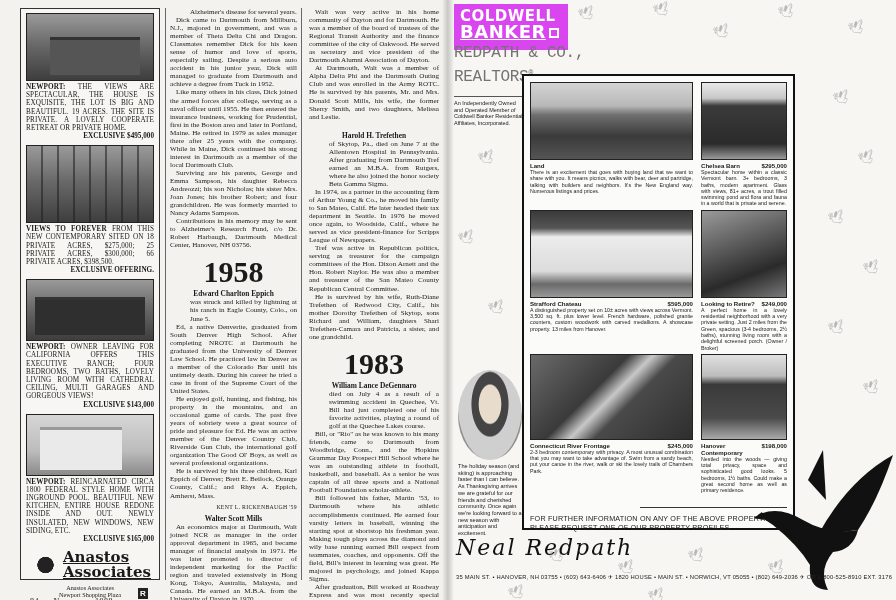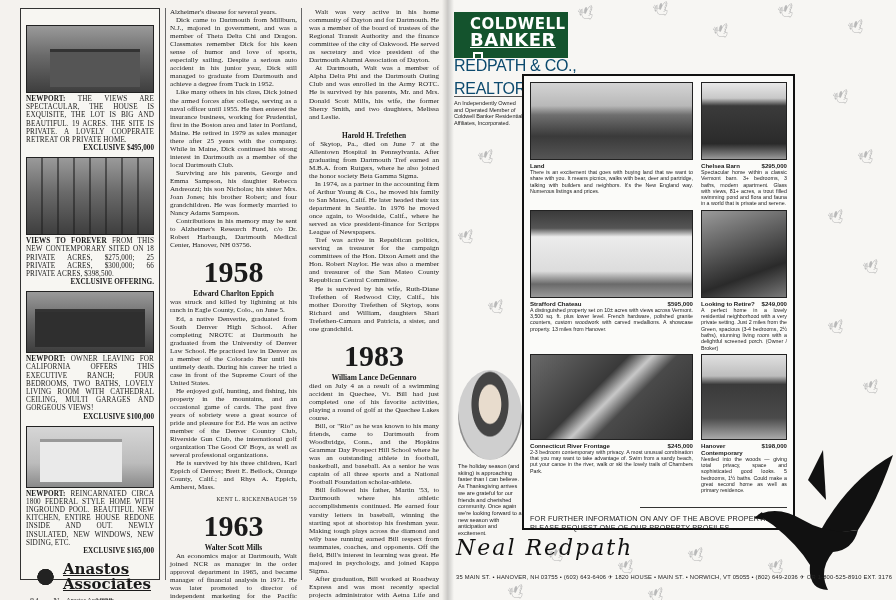--- a/index.html
+++ b/index.html
@@ -6,21 +6,21 @@
   html, body { width: 896px; height: 600px; overflow: hidden; background: #d8d6d2; }
   body { position: relative; font-family: "Liberation Serif", serif; color: #1a1a1a; }
 
   
   .left-page {
     position: absolute; left: 0; top: 0; width: 448px; height: 600px;
     background: #f4f2ee;
   }
   .ad-box {
     position: absolute; left: 20px; top: 8px; width: 140px; height: 572px;
-    border: 1px solid #333; background: #f7f6f2; padding: 16px 5px;
+    border: 1px solid #333; background: #f7f6f2; padding: 4px 5px;
   }
   .listing { margin-bottom: 4px; }
   .photo {
     width: 100%; background: linear-gradient(180deg,#9a9a9a 0%,#6a6a6a 45%,#3e3e3e 100%);
     border: 1px solid #222; position: relative; overflow: hidden;
   }
   .photo .house {
     position: absolute; left: 18%; right: 10%; bottom: 8%; top: 35%;
     background: #555; border-top: 3px solid #333;
   }
@@ -49,43 +49,43 @@
   .anastos-addr { font-size: 6.2px; line-height: 7.4px; margin-top: 4px; }
   .realtor-r {
     position: absolute; right: 6px; top: 38px; width: 10px; height: 11px; background: #222; color: #fff;
     font-size: 8px; line-height: 11px; text-align: center; font-family: "Liberation Sans", sans-serif; font-weight: bold;
   }
   .folio { position: absolute; left: 30px; top: 597px; font-size: 8px; letter-spacing: 0.5px; }
   .folio span { margin-right: 12px; }
 
   .col { position: absolute; top: 8px; font-size: 7.1px; line-height: 8.05px; text-align: justify; }
   .col p { text-indent: 6px; }
-  .col p.noindent { text-indent: 0; }
+  .col p.noindent { text-indent: 0; margin-left: 20px; }
   .col-mid { left: 165px; width: 137px; height: 572px; border-left: 1px solid #666; border-right: 1px solid #666; padding: 0 4px; }
   .col-right { left: 306px; width: 136px; padding: 0 3px; }
   .year { font-size: 30px; line-height: 30px; font-weight: bold; text-align: center; margin: 8px 0 2px; font-family: "Liberation Serif", serif; }
   .obit-name { text-align: center; font-weight: bold; font-size: 7.4px; line-height: 9px; }
   .signoff { text-align: right; font-size: 5.8px; letter-spacing: 0.3px; margin: 3px 0; }
 
   
   .right-page {
     position: absolute; left: 448px; top: 0; width: 448px; height: 600px; background: #f7f6f3; overflow: hidden;
     font-family: "Liberation Sans", sans-serif;
   }
   .gutter { position: absolute; left: 442px; top: 0; width: 12px; height: 600px;
     background: linear-gradient(90deg, rgba(0,0,0,0) 0%, rgba(0,0,0,.18) 50%, rgba(0,0,0,0) 100%); }
   .duck-bg { position: absolute; font-size: 13px; color: #b8b8b8; transform: rotate(-15deg); }
   .cb-logo {
-    position: absolute; left: 6px; top: 12px; width: 114px; height: 46px; background: #14532d; color: #fff;
-    padding: 4px 16px; font-family: "DejaVu Sans", sans-serif; font-weight: bold;
+    position: absolute; left: 6px; top: 4px; width: 114px; height: 46px; background: #d946ef; color: #fff;
+    padding: 4px 6px; font-family: "DejaVu Sans", sans-serif; font-weight: bold;
   }
   .cb-logo .l1 { font-size: 15px; line-height: 16px; letter-spacing: 0.5px; }
   .cb-logo .l2 { font-size: 18px; line-height: 16px; letter-spacing: 0.5px; text-decoration: underline; }
   .cb-logo .box { display: inline-block; width: 10px; height: 10px; border: 2px solid #fff; vertical-align: middle; margin-left: 3px; }
-  .redpath { position: absolute; left: 6px; top: 56px; font-size: 16px; line-height: 20px; font-weight: normal; letter-spacing: -0.3px; color: #0c4a6e; }
+  .redpath { position: absolute; left: 6px; top: 43px; font-size: 16px; line-height: 20px; font-weight: normal; letter-spacing: -0.3px; color: #737373; font-family: Liberation Mono, monospace; }
   .redpath sup { font-size: 8px; }
   .indep { position: absolute; left: 6px; top: 96px; width: 72px; font-size: 5.5px; line-height: 6.5px; border-top: 1px solid #555; padding-top: 3px; }
 
   .listing-frame {
     position: absolute; left: 74px; top: 74px; width: 273px; height: 456px;
     border: 2px solid #111; background: #fbfbf9; padding: 6px;
   }
   .prop-grid { display: grid; grid-template-columns: 163px 86px; grid-column-gap: 8px; }
   .prop { margin-bottom: 3px; }
   .pphoto {
@@ -131,21 +131,21 @@
           <div class="trees"></div>
         </div>
       <div class="listing-text"><b>VIEWS TO FOREVER</b> <span>from this new contemporary sited on 18 private acres, $275,000; 25 private acres, $300,000; 66 private acres, $398,500.</span></div>
       <div class="listing-price">EXCLUSIVE OFFERING.</div>
     </div>
     <div class="listing">
       <div class="photo dark" style="height:62px">
           <div class="house"></div>
         </div>
       <div class="listing-text"><b>NEWPORT:</b> <span>Owner leaving for California offers this executive ranch; four bedrooms, two baths, lovely living room with cathedral ceiling, multi garages and gorgeous views!</span></div>
-      <div class="listing-price">EXCLUSIVE   $100,000</div>
+      <div class="listing-price">EXCLUSIVE   $143,000</div>
     </div>
     <div class="listing">
       <div class="photo light" style="height:62px">
           <div class="house"></div>
         </div>
       <div class="listing-text"><b>NEWPORT:</b> <span>Reincarnated circa 1800 federal style home with inground pool. Beautiful new kitchen, entire house redone inside and out. Newly insulated, new windows, new siding, etc.</span></div>
       <div class="listing-price">EXCLUSIVE   $165,000</div>
     </div>
 
     <div class="anastos">
@@ -172,21 +172,20 @@
     <p>Like many others in his class, Dick joined the armed forces after college, serving as a naval officer until 1955. He then entered the insurance business, working for Prudential, first in the Boston area and later in Portland, Maine. He retired in 1979 as sales manager there after 25 years with the company. While in Maine, Dick continued his strong interest in Dartmouth as a member of the local Dartmouth Club.</p>
     <p>Surviving are his parents, George and Emma Sampson, his daughter Rebecca Andreozzi; his son Nicholas; his sister Mrs. Joan Jones; his brother Robert; and four grandchildren. He was formerly married to Nancy Adams Sampson.</p>
     <p>Contributions in his memory may be sent to Alzheimer's Research Fund, c/o Dr. Robert Harbaugh, Dartmouth Medical Center, Hanover, NH 03756.</p>
     <div class="year">1958</div>
     <div class="obit-name">Edward Charlton Eppich</div>
     <p class="noindent">was struck and killed by lightning at his ranch in Eagle County, Colo., on June 5.</p>
     <p>Ed, a native Denverite, graduated from South Denver High School. After completing NROTC at Dartmouth he graduated from the University of Denver Law School. He practiced law in Denver as a member of the Colorado Bar until his untimely death. During his career he tried a case in front of the Supreme Court of the United States.</p>
     <p>He enjoyed golf, hunting, and fishing, his property in the mountains, and an occasional game of cards. The past five years of sobriety were a great source of pride and pleasure for Ed. He was an active member of the Denver Country Club, Riverside Gun Club, the international golf organization The Good Ol' Boys, as well as several professional organizations.</p>
     <p>He is survived by his three children, Karl Eppich of Denver; Brett E. Beilock, Orange County, Calif.; and Rhys A. Eppich, Amherst, Mass.</p>
     <div class="signoff">KENT L. RICKENBAUGH '59</div>
-    <div class="year">1963</div>
     <div class="obit-name">Walter Scott Mills</div>
     <p>An economics major at Dartmouth, Walt joined NCR as manager in the order approval department in 1965, and became manager of financial analysis in 1971. He was later promoted to director of independent marketing for the Pacific region and traveled extensively in Hong Kong, Tokyo, Australia, Malaysia, and Canada. He earned an M.B.A. from the University of Dayton in 1970.</p>
   </div>
 
   <div class="col col-right">
     <p>Walt was very active in his home community of Dayton and for Dartmouth. He was a member of the board of trustees of the Regional Transit Authority and the finance committee of the city of Oakwood. He served as secretary and vice president of the Dartmouth Alumni Association of Dayton.</p>
     <p>At Dartmouth, Walt was a member of Alpha Delta Phi and the Dartmouth Outing Club and was enrolled in the Army ROTC. He is survived by his parents, Mr. and Mrs. Donald Scott Mills, his wife, the former Sherry Smith, and two daughters, Melissa and Leslie.</p>
     <div style="height:10px"></div>
     <div class="obit-name">Harold H. Trefethen</div>
     <p class="noindent">of Skytop, Pa., died on June 7 at the Allentown Hospital in Pennsylvania. After graduating from Dartmouth Tref earned an M.B.A. from Rutgers, where he also joined the honor society Beta Gamma Sigma.</p>

